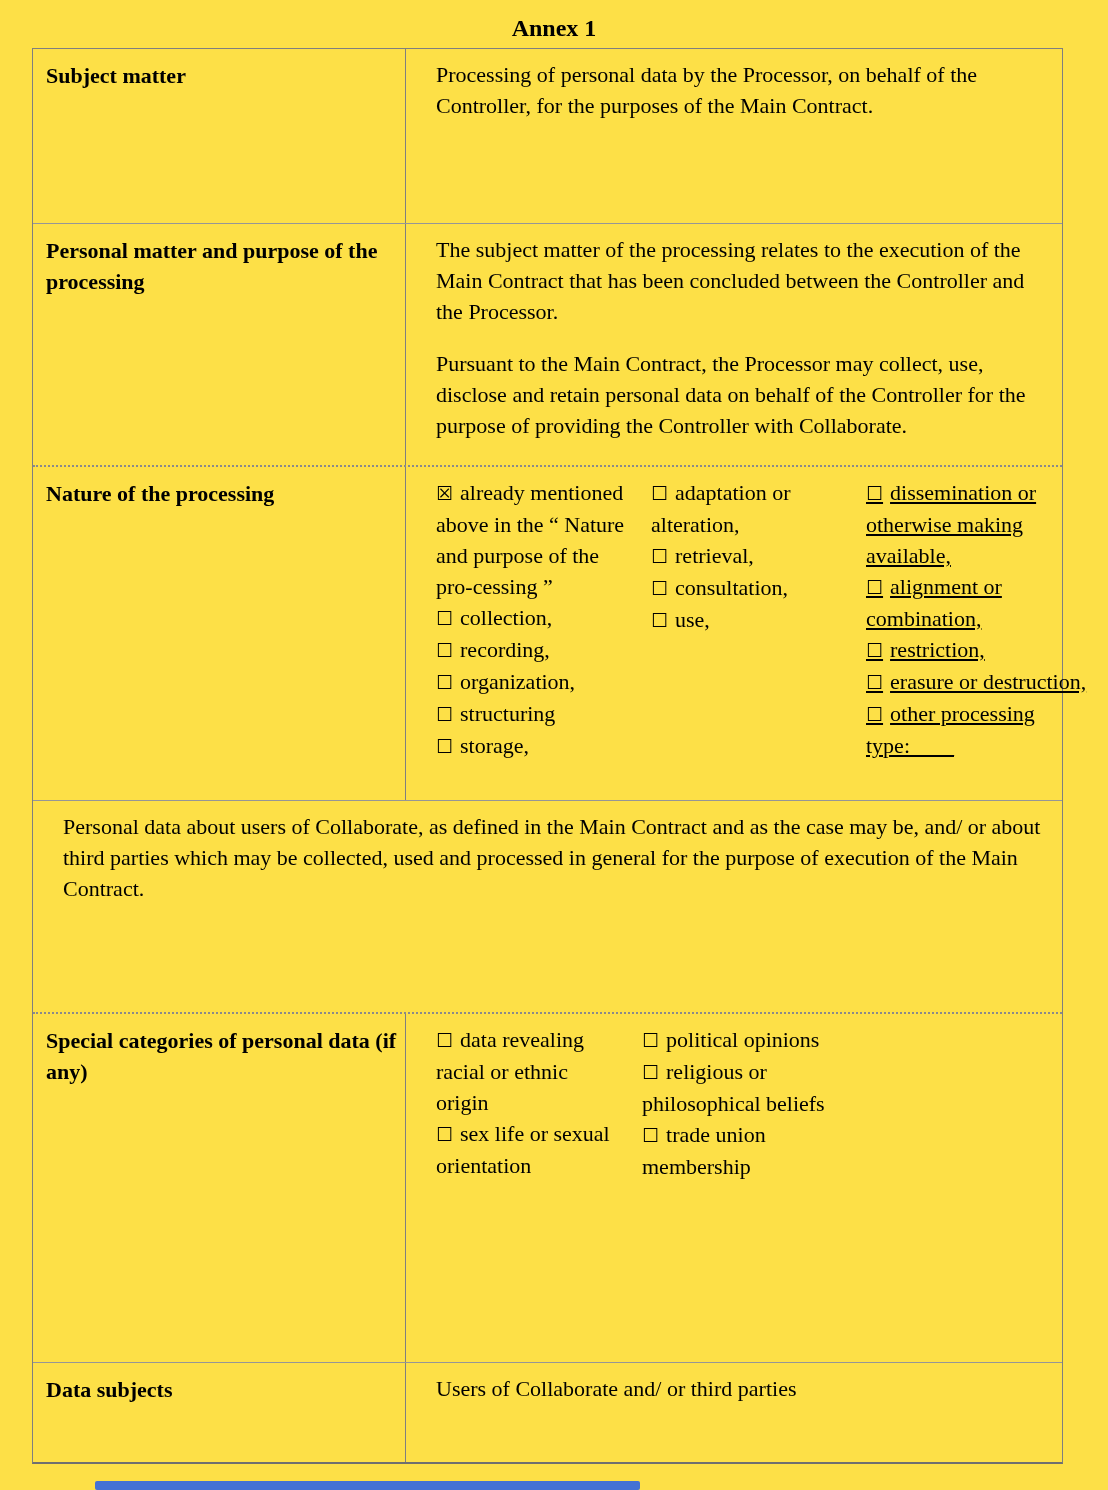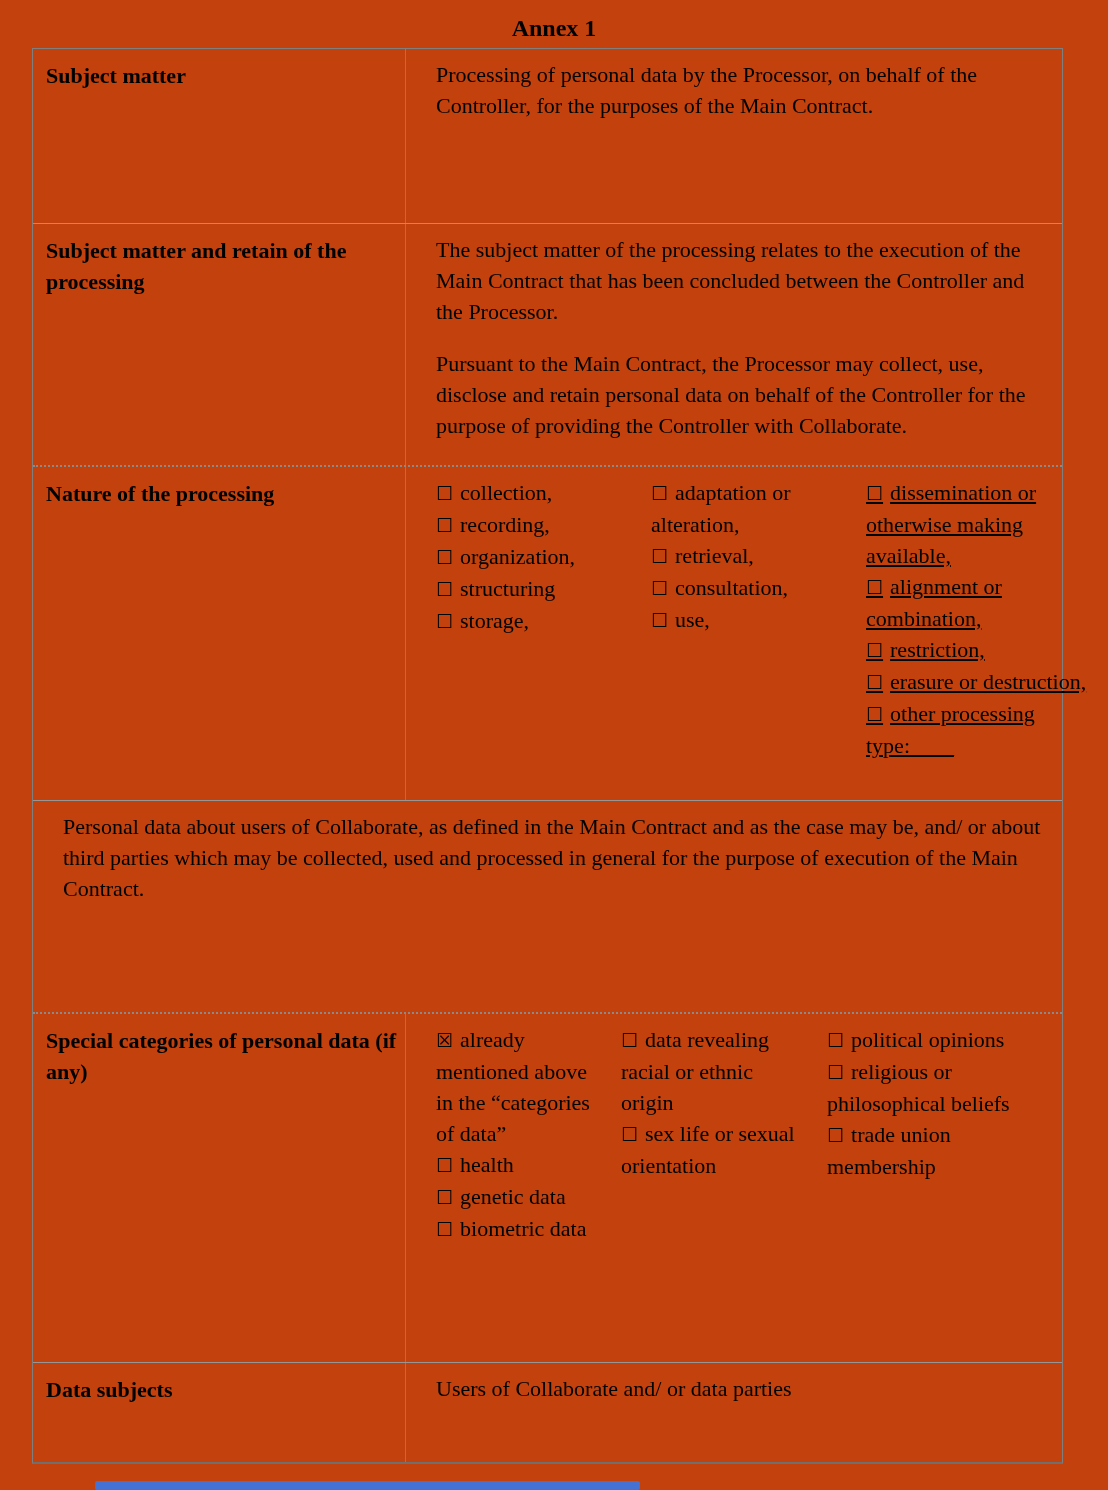--- a/index.html
+++ b/index.html
@@ -1,19 +1,19 @@
 <!DOCTYPE html>
 <html><head>
 <meta charset="utf-8">
 <style>
   html,body{margin:0;padding:0;background:#ffffff;}
   #page{
     position:relative;
     width:1108px;height:1490px;
-    background:#c2410c;
+    background:#fde047;
     font-family:"Liberation Serif","DejaVu Serif",serif;
     color:#000000;
     overflow:hidden;
   }
   .doc-title{
     position:absolute;top:12px;left:0;width:1108px;
     text-align:center;
     font-size:24px;font-weight:bold;line-height:32px;
   }
   .doc-table{
@@ -68,32 +68,33 @@
   <div class="doc-table">
 
     <div class="t-row" style="height:174px">
       <div class="cell cell-label">Subject matter</div>
       <div class="cell cell-content">
         <p>Processing of personal data by the Processor, on behalf of the Controller, for the purposes of the Main Contract.</p>
       </div>
     </div>
 
     <div class="t-row sep-solid" style="height:242px">
-      <div class="cell cell-label">Subject matter and retain of the processing</div>
+      <div class="cell cell-label">Personal matter and purpose of the processing</div>
       <div class="cell cell-content">
         <p>The subject matter of the processing relates to the execution of the Main Contract that has been concluded between the Controller and the Processor.</p>
         <p>Pursuant to the Main Contract, the Processor may collect, use, disclose and retain personal data on behalf of the Controller for the purpose of providing the Controller with Collaborate.</p>
       </div>
     </div>
 
     <div class="t-row sep-dotted" style="height:335px">
       <div class="cell cell-label">Nature of the processing</div>
       <div class="cell cell-content">
         <div class="cbx-grid">
           <div class="cbx-col r3-a">
+            <div class="cb-item"><span class="cb-box">☒</span><span>already mentioned above in the “ Nature and purpose of the pro-cessing ”</span></div>
             <div class="cb-item"><span class="cb-box">☐</span><span>collection,</span></div>
             <div class="cb-item"><span class="cb-box">☐</span><span>recording,</span></div>
             <div class="cb-item"><span class="cb-box">☐</span><span>organization,</span></div>
             <div class="cb-item"><span class="cb-box">☐</span><span>structuring</span></div>
             <div class="cb-item"><span class="cb-box">☐</span><span>storage,</span></div>
           </div>
           <div class="cbx-col r3-b">
             <div class="cb-item"><span class="cb-box">☐</span><span>adaptation or alteration,</span></div>
             <div class="cb-item"><span class="cb-box">☐</span><span>retrieval,</span></div>
             <div class="cb-item"><span class="cb-box">☐</span><span>consultation,</span></div>
@@ -113,43 +114,37 @@
     <div class="t-row sep-solid" style="height:212px">
       <div class="cell cell-content">
         <p>Personal data about users of Collaborate, as defined in the Main Contract and as the case may be, and/ or about third parties which may be collected, used and processed in general for the purpose of execution of the Main Contract.</p>
       </div>
     </div>
 
     <div class="t-row sep-dotted" style="height:350px">
       <div class="cell cell-label">Special categories of personal data (if any)</div>
       <div class="cell cell-content">
         <div class="cbx-grid">
-          <div class="cbx-col r5-a">
-            <div class="cb-item"><span class="cb-box">☒</span><span>already mentioned above in the “categories of data”</span></div>
-            <div class="cb-item"><span class="cb-box">☐</span><span>health</span></div>
-            <div class="cb-item"><span class="cb-box">☐</span><span>genetic data</span></div>
-            <div class="cb-item"><span class="cb-box">☐</span><span>biometric data</span></div>
-          </div>
           <div class="cbx-col r5-b">
             <div class="cb-item"><span class="cb-box">☐</span><span>data revealing racial or ethnic origin</span></div>
             <div class="cb-item"><span class="cb-box">☐</span><span>sex life or sexual orientation</span></div>
           </div>
           <div class="cbx-col r5-c">
             <div class="cb-item"><span class="cb-box">☐</span><span>political opinions</span></div>
             <div class="cb-item"><span class="cb-box">☐</span><span>religious or philosophical beliefs</span></div>
             <div class="cb-item"><span class="cb-box">☐</span><span>trade union membership</span></div>
           </div>
         </div>
       </div>
     </div>
 
     <div class="t-row sep-solid" style="height:100px">
       <div class="cell cell-label">Data subjects</div>
       <div class="cell cell-content">
-        <p>Users of Collaborate and/ or data parties</p>
+        <p>Users of Collaborate and/ or third parties</p>
       </div>
     </div>
 
   </div>
 
   <div class="hscroll-thumb"></div>
 
 </div>
 
 </body></html>

